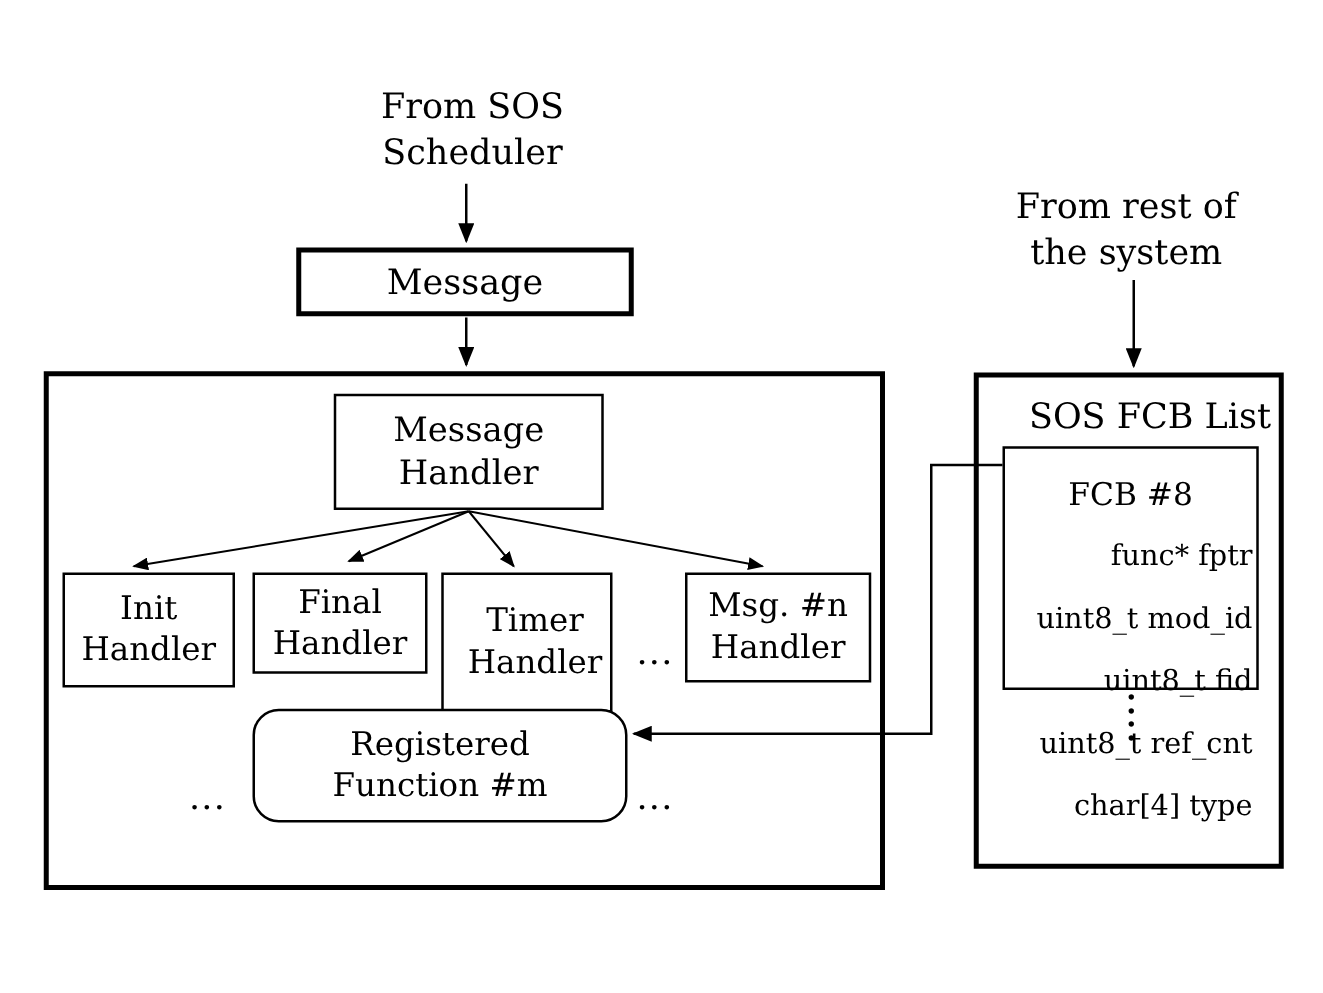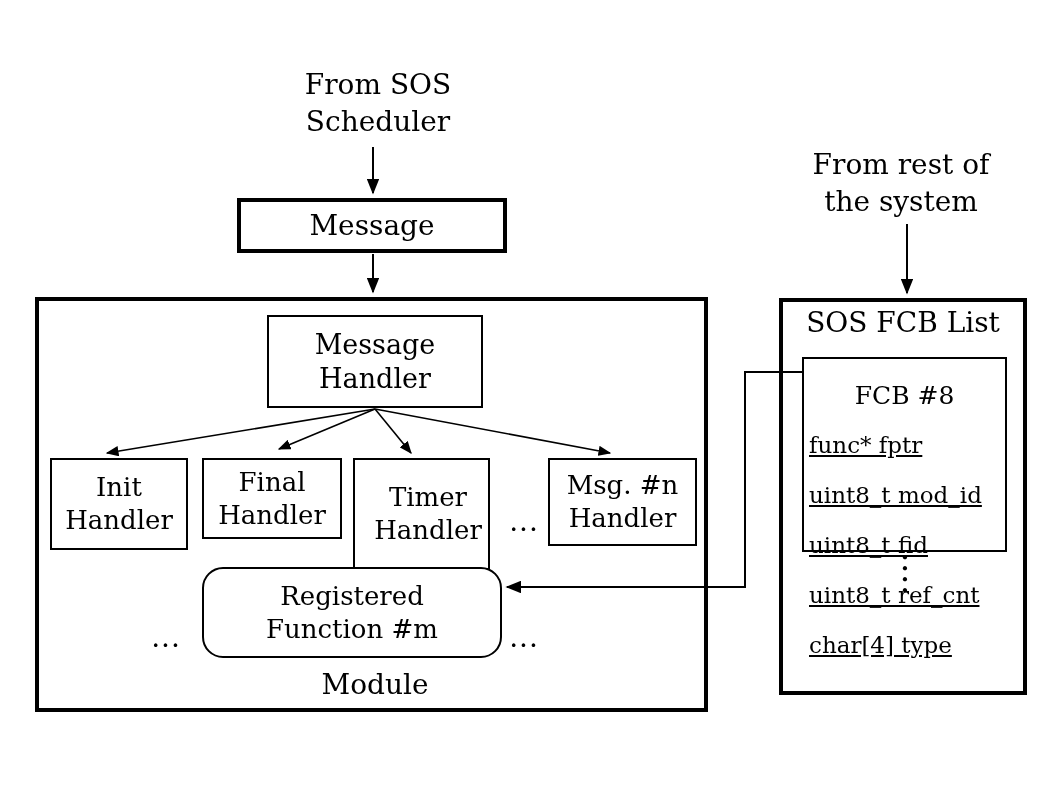--- a/index.html
+++ b/index.html
@@ -17,31 +17,31 @@
   .t28 { font-size:28px; line-height:37px; }
   .t27 { font-size:27px; line-height:34px; }
   .t26 { font-size:26px; line-height:33px; }
   .ellipsis { font-size:28px; line-height:28px; letter-spacing:1px; }
   .v-ellipsis { font-size:15px; line-height:11px; white-space:pre-line; text-align:center; }
   
   .container { display:block; }
   .fcb-list-title { text-align:center; font-size:28px; line-height:34px; padding-top:2px; }
   .fcb-box { display:block; padding:2px 3px; }
   .fcb-title { text-align:center; font-size:25px; line-height:31px; }
-  .fcb-field { font-size:23px; line-height:31px; text-align:left; padding-left:2px; white-space:nowrap;text-decoration:underline; }
+  .fcb-field { font-size:23px; line-height:31px; text-align:right; padding-left:2px; white-space:nowrap; }
   svg.lines { position:absolute; left:0; top:0; z-index:5; pointer-events:none; }
 </style>
 </head>
 <body>
 
 <div class="canvas">
 
   <div class="box thick container" style="left:35px; top:297px; width:673px; height:415px;"></div>
   <div class="box thick container" style="left:779px; top:298px; width:248px; height:397px;">
-    <div class="fcb-list-title" style="position:absolute; left:0; top:2px; width:100%;">SOS FCB List</div>
+    <div class="fcb-list-title" style="position:absolute; left:0; top:12px; width:100%;padding-left:17px;">SOS FCB List</div>
   </div>
 
   <div class="lbl t28" style="left:248px; top:66px; width:260px;">From SOS
 Scheduler</div>
   <div class="box thick t28" style="left:237px; top:198px; width:270px; height:55px;">Message</div>
 
   <div class="lbl t28" style="left:770px; top:146px; width:262px;">From rest of
 the system</div>
 
   <div class="box t27" style="left:267px; top:315px; width:216px; height:93px;">Message
@@ -54,21 +54,20 @@
   <div class="box t26" style="left:353px; top:458px; width:137px; height:112px;padding-left:13px;">Timer
 Handler</div>
   <div class="lbl ellipsis" style="left:496px; top:508px; width:56px;">...</div>
   <div class="box t26" style="left:548px; top:458px; width:149px; height:88px;">Msg. #n
 Handler</div>
 
   <div class="box t26" style="left:202px; top:567px; width:300px; height:91px;border-radius:21px;">Registered
 Function #m</div>
   <div class="lbl ellipsis" style="left:138px; top:624px; width:56px;">...</div>
   <div class="lbl ellipsis" style="left:496px; top:624px; width:56px;">...</div>
-  <div class="lbl t28" style="left:235px; top:666px; width:280px;">Module</div>
 
   <div class="box fcb-box" style="left:802px; top:357px; width:205px; height:195px;">
     <div class="fcb-title">FCB #8</div>
     <div class="fcb-field">func* fptr</div>
     <div class="fcb-field">uint8_t mod_id</div>
     <div class="fcb-field">uint8_t fid</div>
     <div class="fcb-field">uint8_t ref_cnt</div>
     <div class="fcb-field">char[4] type</div>
   </div>
   <div class="lbl v-ellipsis" style="left:885px; top:553px; width:40px;">•

